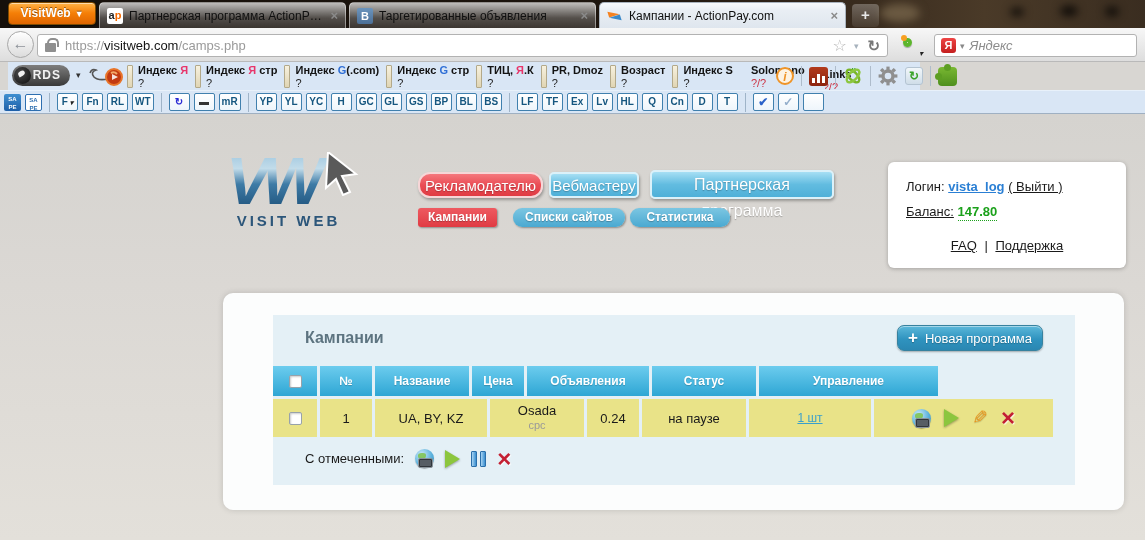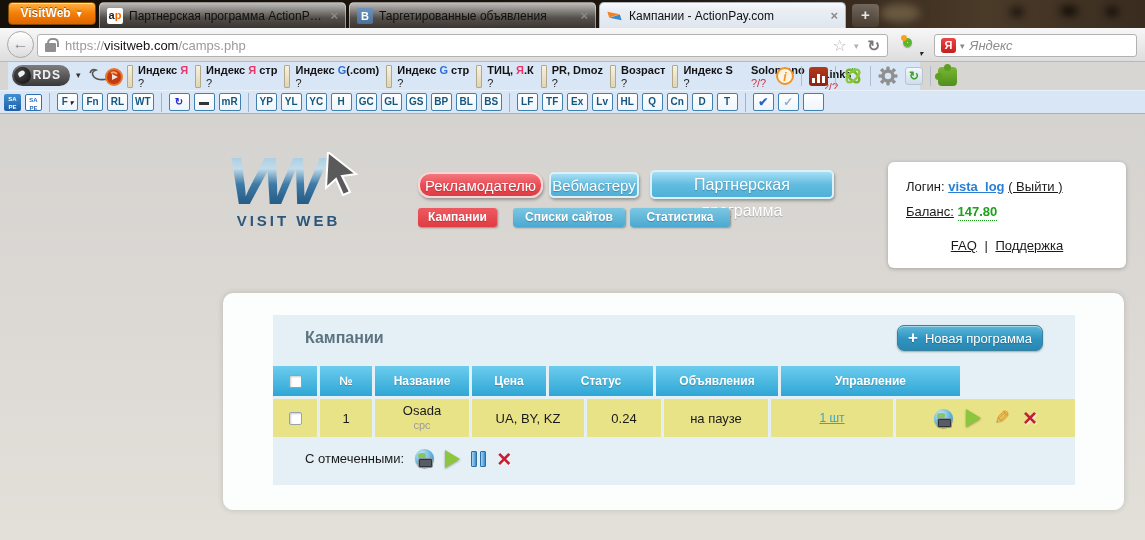--- a/index.html
+++ b/index.html
@@ -131,21 +131,21 @@
   .btn-lg { position:absolute; border-radius:5px; color:#fff; font-weight:normal; font-size:15px;
     text-align:center; border:2px solid; box-shadow:1px 2px 3px rgba(0,0,0,.3); text-shadow:0 1px 1px rgba(0,0,0,.25); }
   .btn-red-lg { background:linear-gradient(#f5777d,#ea4d55 50%,#e03b43); border-color:#f6d6d7;border-radius:12px; }
   .btn-blue-lg { background:linear-gradient(#a6dff4,#62bce0 50%,#4fb0d8); border-color:#dbf1f9; }
   .bp1 { left:418px; top:58px; width:125px; height:26px; line-height:23px; }
   .bp2 { left:549px; top:58px; width:90px; height:26px; line-height:23px; }
   .bp3 { left:650px; top:56px; width:184px; height:29px; line-height:26px; font-size:16px; }
   .btn-sm { position:absolute; top:94px; height:19px; border-radius:3px; color:#fff; font-weight:bold;
     font-size:12px; text-align:center; line-height:19px; box-shadow:1px 1px 2px rgba(0,0,0,.35); text-shadow:0 1px 1px rgba(0,0,0,.25); }
   .btn-red-sm { background:linear-gradient(#ee5a61,#e03b43); }
-  .btn-blue-sm { background:linear-gradient(#7cc6e2,#4aa9d1); }
+  .btn-blue-sm { background:linear-gradient(#7cc6e2,#4aa9d1);border-radius:9px; }
   .bs1 { left:418px; width:79px; }
   .bs2 { left:513px; width:112px; }
   .bs3 { left:630px; width:100px; }
 
   .account { position:absolute; left:888px; top:48px; width:238px; height:106px; background:#fff;
     border-radius:6px; box-shadow:0 1px 4px rgba(0,0,0,.25); font-size:13px; color:#1a1a1a; }
   .acc-row1 { position:absolute; left:18px; top:17px; white-space:nowrap; }
   .acc-row2 { position:absolute; left:18px; top:42px; }
   .acc-row3 { position:absolute; left:0; top:76px; width:238px; text-align:center; }
   .login-link { color:#2a7fd4; font-weight:bold; text-decoration:underline; }
@@ -166,21 +166,21 @@
   .new-plus { font-size:17px; font-weight:bold; }
 
   .table { position:absolute; left:0; top:51px; width:802px; }
   .trow { display:flex; gap:3px; }
   .thead { height:30px; }
   .thead .cell { background:linear-gradient(#6cccee,#2ea6d4); color:#fff; font-weight:bold; font-size:12px;
     text-shadow:0 1px 1px rgba(0,0,0,.2); }
   .tdata { margin-top:3px; height:38px; }
   .tdata .cell { background:#e9e388; color:#1a1a1a; font-size:13px; }
   .cell { display:flex; align-items:center; justify-content:center; flex:none; }
-  .c0{width:44px} .c1{width:52px} .c2{width:94px} .c3{width:112px} .c4{width:74px} .c5{width:104px} .c6{width:122px} .c7{width:179px}
+  .c0{width:44px} .c1{width:52px} .c2{width:94px} .c3{width:112px} .c4{width:52px} .c5{width:104px} .c6{width:122px} .c7{width:179px}
   .name-wrap { text-align:center; line-height:15px; }
   .name-sub { display:block; color:#999; font-size:11px; }
   .ads-link { color:#3aa0cc; text-decoration:underline; font-size:12px; }
   .cb { width:13px; height:13px; background:#fff; border:1px solid #98a2aa; border-radius:2px;
     box-shadow:inset 1px 1px 2px rgba(0,0,0,.2); }
   .mgmt { gap:13px; }
 
   .footer { position:absolute; left:32px; top:134px; display:flex; align-items:center; gap:11px; font-size:13px; color:#1a1a1a; }
 
   .icon-globe-link { display:inline-block; width:19px; height:19px; position:relative; border-radius:50%;
@@ -425,33 +425,33 @@
         </div>
 
         <div class="table">
           <div class="trow thead">
             <div class="cell c0">
                 <span class="cb"></span>
               </div>
             <div class="cell c1">№</div>
             <div class="cell c2">Название</div>
             <div class="cell c4">Цена</div>
+            <div class="cell c6">Объявления</div>
             <div class="cell c5">Статус</div>
-            <div class="cell c6">Объявления</div>
             <div class="cell c7">Управление</div>
           </div>
           <div class="trow tdata">
             <div class="cell c0">
                 <span class="cb"></span>
               </div>
             <div class="cell c1">1</div>
+            <div class="cell c3">UA, BY, KZ</div>
             <div class="cell c2">
               <span class="name-wrap"><span>Osada</span><span class="name-sub">cpc</span></span>
             </div>
-            <div class="cell c3">UA, BY, KZ</div>
             <div class="cell c4">0.24</div>
             <div class="cell c5">на паузе</div>
             <div class="cell c6">
                 <span class="ads-link">1 шт</span>
               </div>
             <div class="cell c7 mgmt">
               <span class="icon-globe-link"></span>
               <span class="icon-play"></span>
               <span class="icon-pencil">✎</span>
               <span class="icon-x">×</span>

